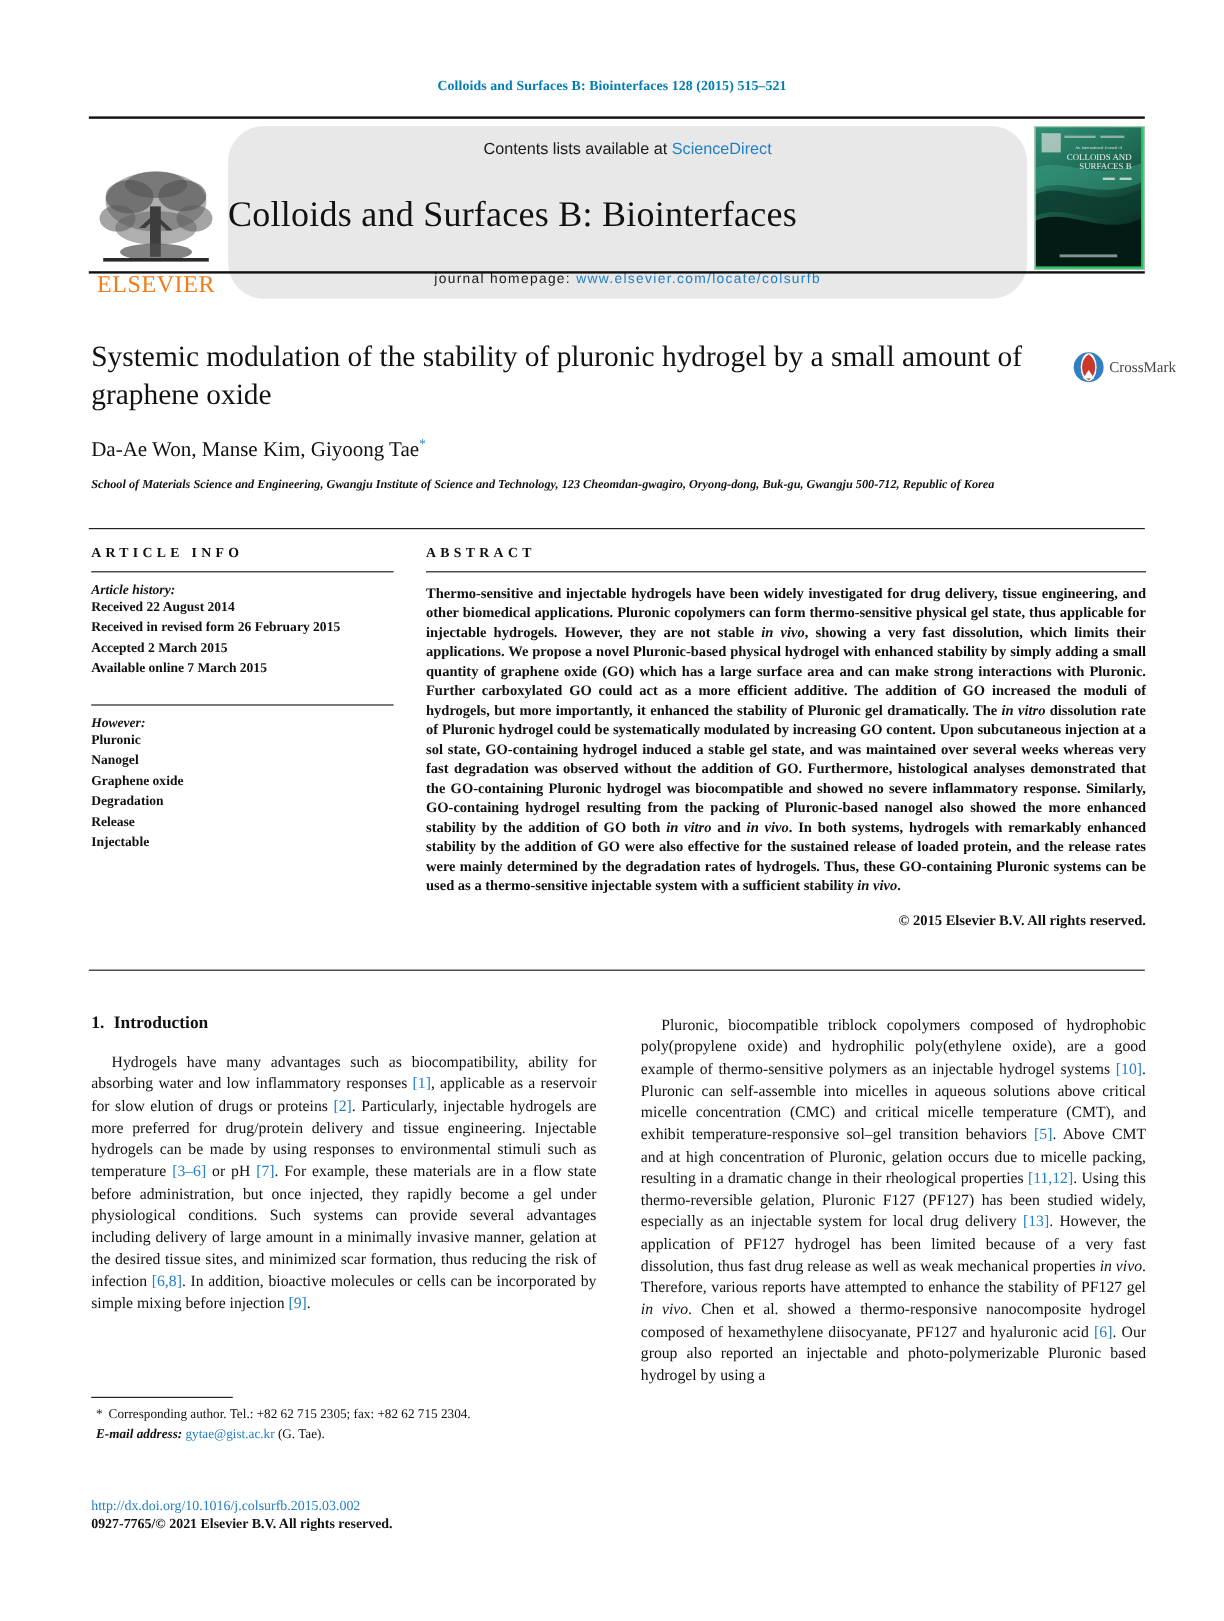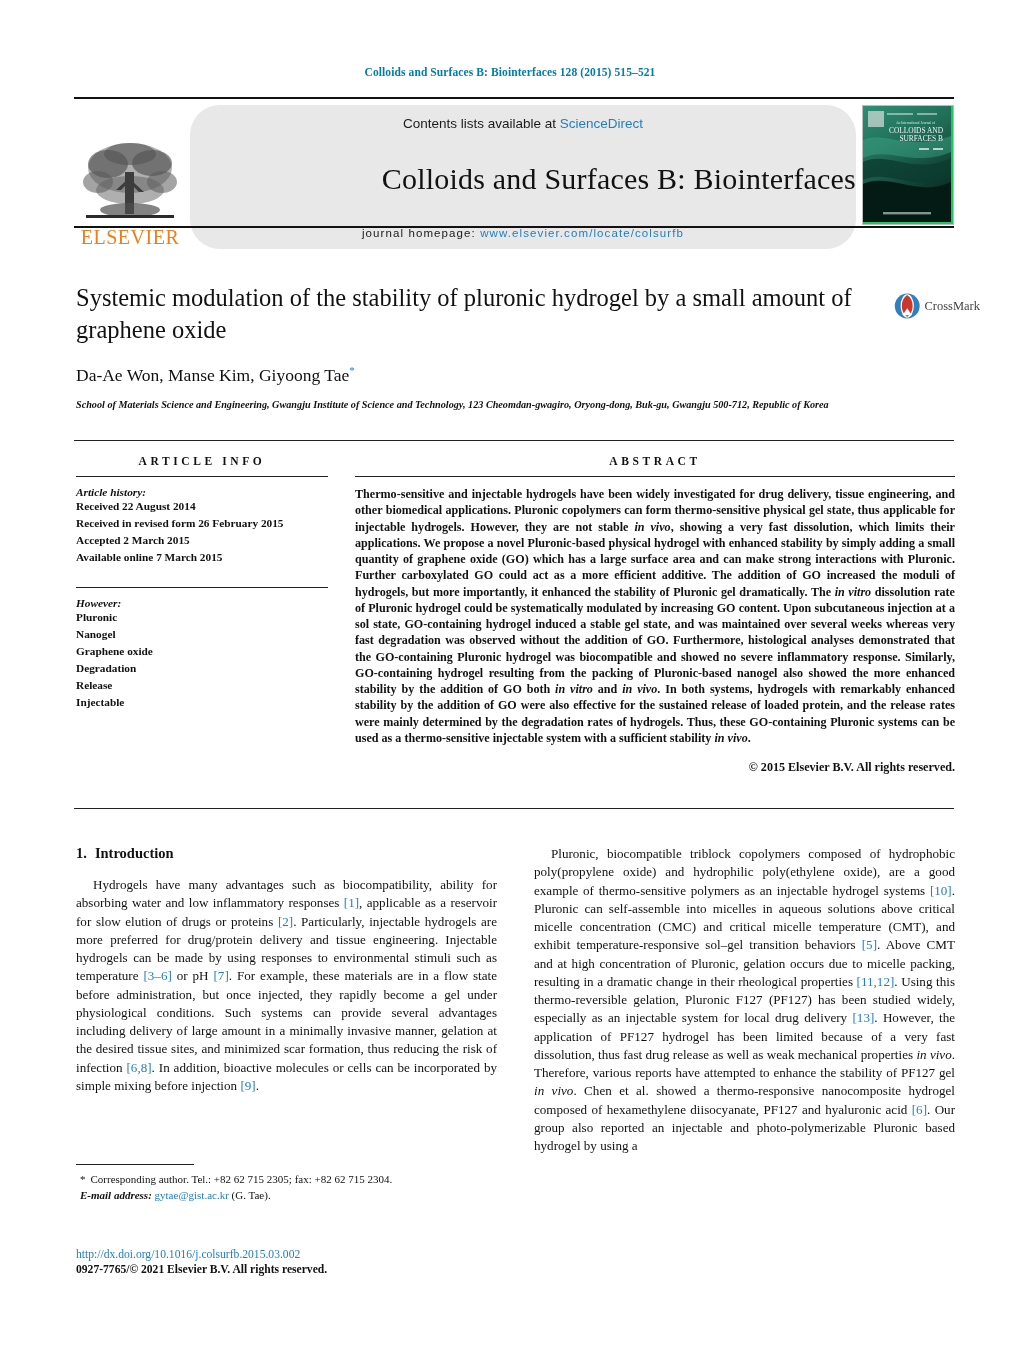--- a/index.html
+++ b/index.html
@@ -79,21 +79,21 @@
     border-radius: 30px;
   }
   .contents-line {
     text-align: center;
     font-family: "Liberation Sans", sans-serif;
     font-size: 13.5px;
     color: #1a1a1a;
   }
   .contents-line .sd { color: #1f7ec4; }
   .journal-title {
-    text-align: right;
+    text-align: left;
     font-family: "Liberation Serif", serif;
     font-size: 30px;
     color: #111;
     letter-spacing: .2px;
   }
   .homepage-line {
     text-align: center;
     font-family: "Liberation Sans", sans-serif;
     font-size: 11.5px;
     letter-spacing: 1.1px;
@@ -182,21 +182,20 @@
   }
   .col-info { width: 252px; flex: 0 0 252px; }
   .col-abs  { width: 600px; flex: 0 0 600px; margin-left: 27px; }
   .sec-head {
     font-family: "Liberation Serif", serif;
     font-weight: bold;
     font-size: 11.5px;
     letter-spacing: 3.6px;
     color: #111;
     margin-bottom: 9px;
-    text-align: center;
   }
   .hr-thin { border-top: 1px solid #222; margin: 0 0 9px 0; }
   .hist-label, .kw-label {
     font-style: italic; font-weight: bold;
     font-size: 11.3px; color:#111;
   }
   .hist-list, .kw-list {
     font-family: "Liberation Serif", serif;
     font-weight: bold;
     font-size: 11.3px;

